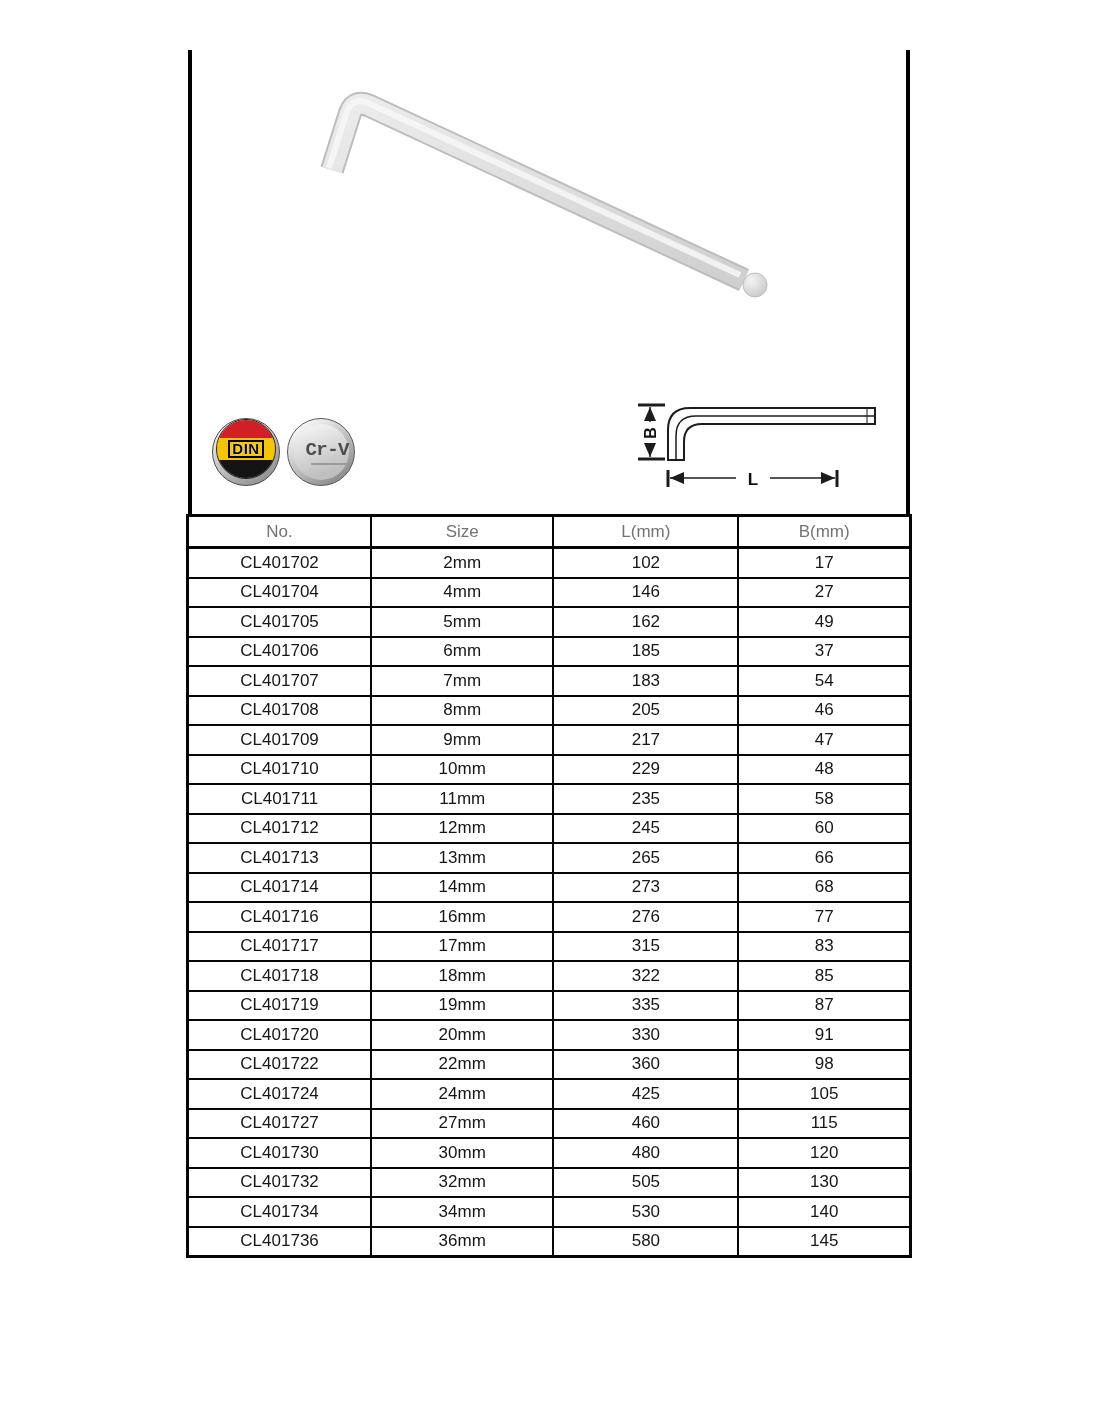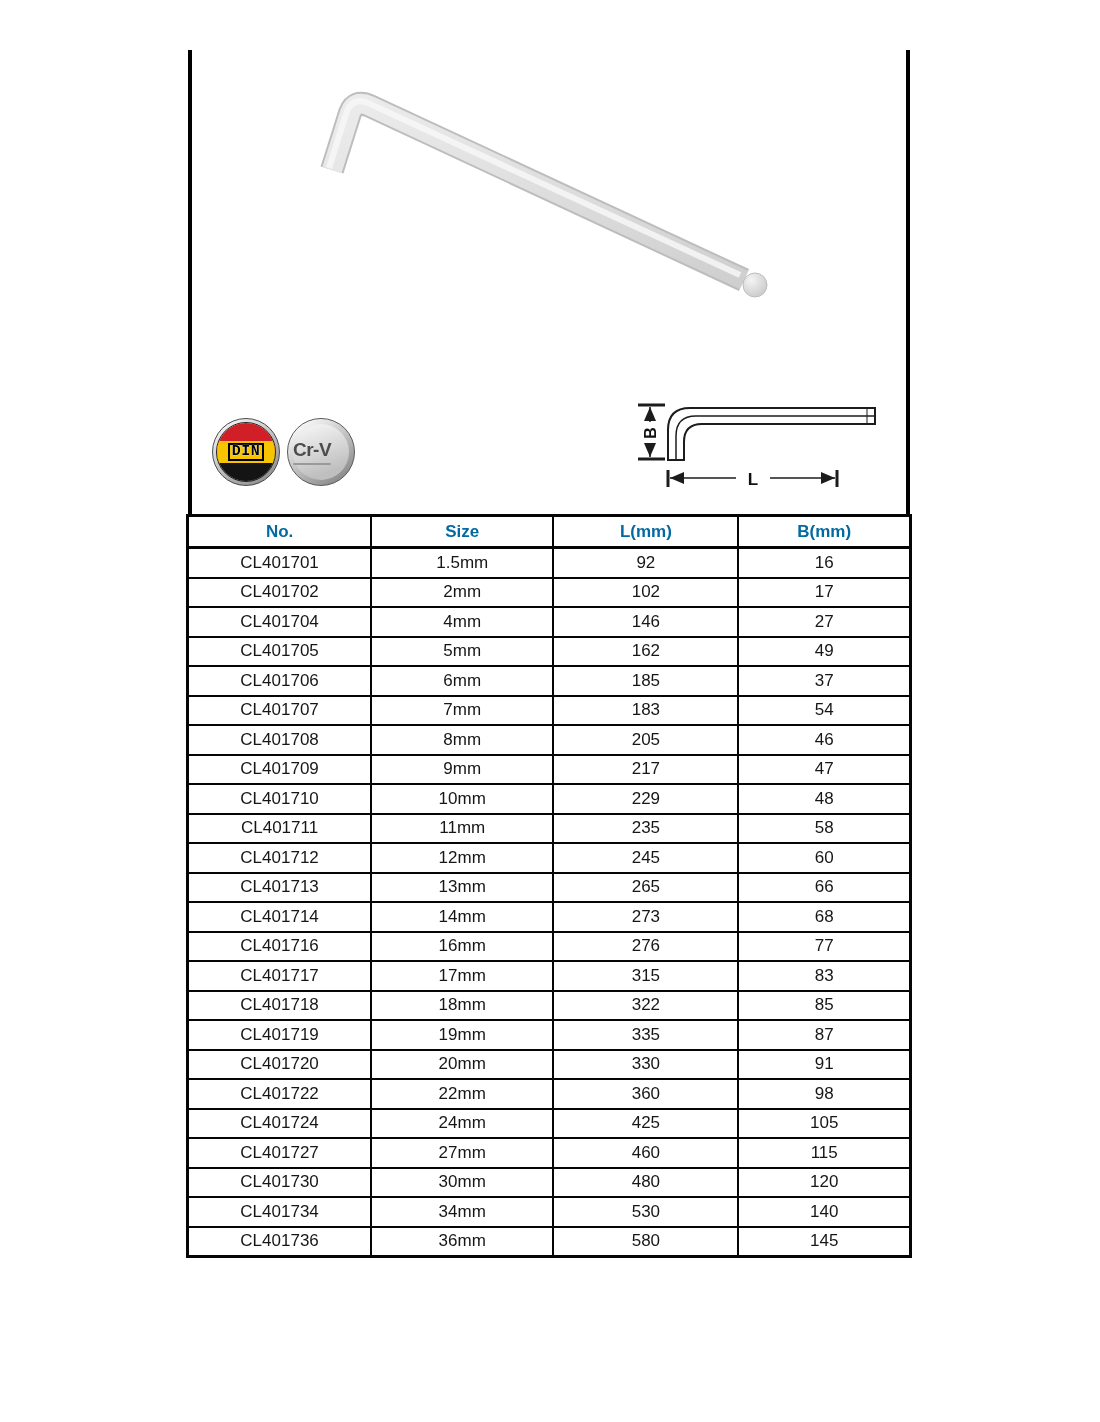--- a/index.html
+++ b/index.html
@@ -14,21 +14,21 @@
   .panel-line.right { left:906px; }
 
   .artwork { position:absolute; left:188px; top:50px; width:722px; height:465px; }
 
   
   .badge { position:absolute; width:68px; height:68px; border-radius:50%; box-sizing:border-box; }
   .badge-din {
     left:212px; top:418px;
     background:linear-gradient(145deg,#f4f4f4 10%,#8e8e8e 90%);
     border:1px solid #4a4a4a;
-    display:flex; align-items:center; justify-content:center;font-family:Liberation Mono, monospace;
+    display:flex; justify-content:center;
   }
   .din-inner {
     position:relative; width:58px; height:58px; border-radius:50%;
     overflow:hidden; border:1px solid #222;
   }
   .din-red   { position:absolute; top:0; left:0; right:0; height:50%; }
   .din-black { position:absolute; bottom:0; left:0; right:0; height:50%; }
   .din-band  {
     position:absolute; top:50%; left:0; right:0; height:22px;
     transform:translateY(-50%);
@@ -40,34 +40,34 @@
     text-shadow:0 0 1px #fff, 0 0 1px #fff;
   }
   .badge-crv {
     left:287px; top:418px;
     background:linear-gradient(145deg,#fbfbfb 10%,#878787 90%);
     border:1px solid #5a5a5a;
   }
   .crv-face {
     position:absolute; left:5px; top:5px; right:5px; bottom:5px; border-radius:50%;
     background:linear-gradient(160deg,#efefef 15%,#bfbfbf 80%);
-    display:flex; flex-direction:column; align-items:flex-start; justify-content:center;
+    display:flex; flex-direction:column; align-items:flex-end; justify-content:center;font-family:Liberation Mono, monospace;
   }
   .crv-label { font-weight:bold; font-size:19px; color:#4d4d4d; letter-spacing:-0.5px; }
   .crv-underline { width:38px; height:2px; background:#9a9a9a; margin-top:2px; border-radius:1px; }
 
   
   .spec-table {
     position:absolute; left:186px; top:514px; width:726px;
     border-collapse:collapse; table-layout:fixed; background:#fff;
   }
   .spec-table, .spec-table th, .spec-table td { border:2px solid #050505; }
   .spec-table { border-width:3px; }
   .spec-table th {
-    height:29px; font-size:17px; font-weight:bold; color:#0369a1;
+    height:29px; font-size:17px; font-weight:normal; color:#737373;
     text-align:center; padding:0; border-bottom-width:3px;
   }
   .spec-table td {
     height:27.5px; font-size:17px; color:#161616;
     text-align:center; padding:0;
   }
 </style>
 </head>
 <body>
 
@@ -151,26 +151,20 @@
     <thead>
       <tr>
         <th>No.</th>
         <th>Size</th>
         <th>L(mm)</th>
         <th>B(mm)</th>
       </tr>
     </thead>
     <tbody>
         <tr>
-          <td>CL401701</td>
-          <td>1.5mm</td>
-          <td>92</td>
-          <td>16</td>
-        </tr>
-        <tr>
           <td>CL401702</td>
           <td>2mm</td>
           <td>102</td>
           <td>17</td>
         </tr>
         <tr>
           <td>CL401704</td>
           <td>4mm</td>
           <td>146</td>
           <td>27</td>
@@ -283,20 +277,26 @@
           <td>460</td>
           <td>115</td>
         </tr>
         <tr>
           <td>CL401730</td>
           <td>30mm</td>
           <td>480</td>
           <td>120</td>
         </tr>
         <tr>
+          <td>CL401732</td>
+          <td>32mm</td>
+          <td>505</td>
+          <td>130</td>
+        </tr>
+        <tr>
           <td>CL401734</td>
           <td>34mm</td>
           <td>530</td>
           <td>140</td>
         </tr>
         <tr>
           <td>CL401736</td>
           <td>36mm</td>
           <td>580</td>
           <td>145</td>

